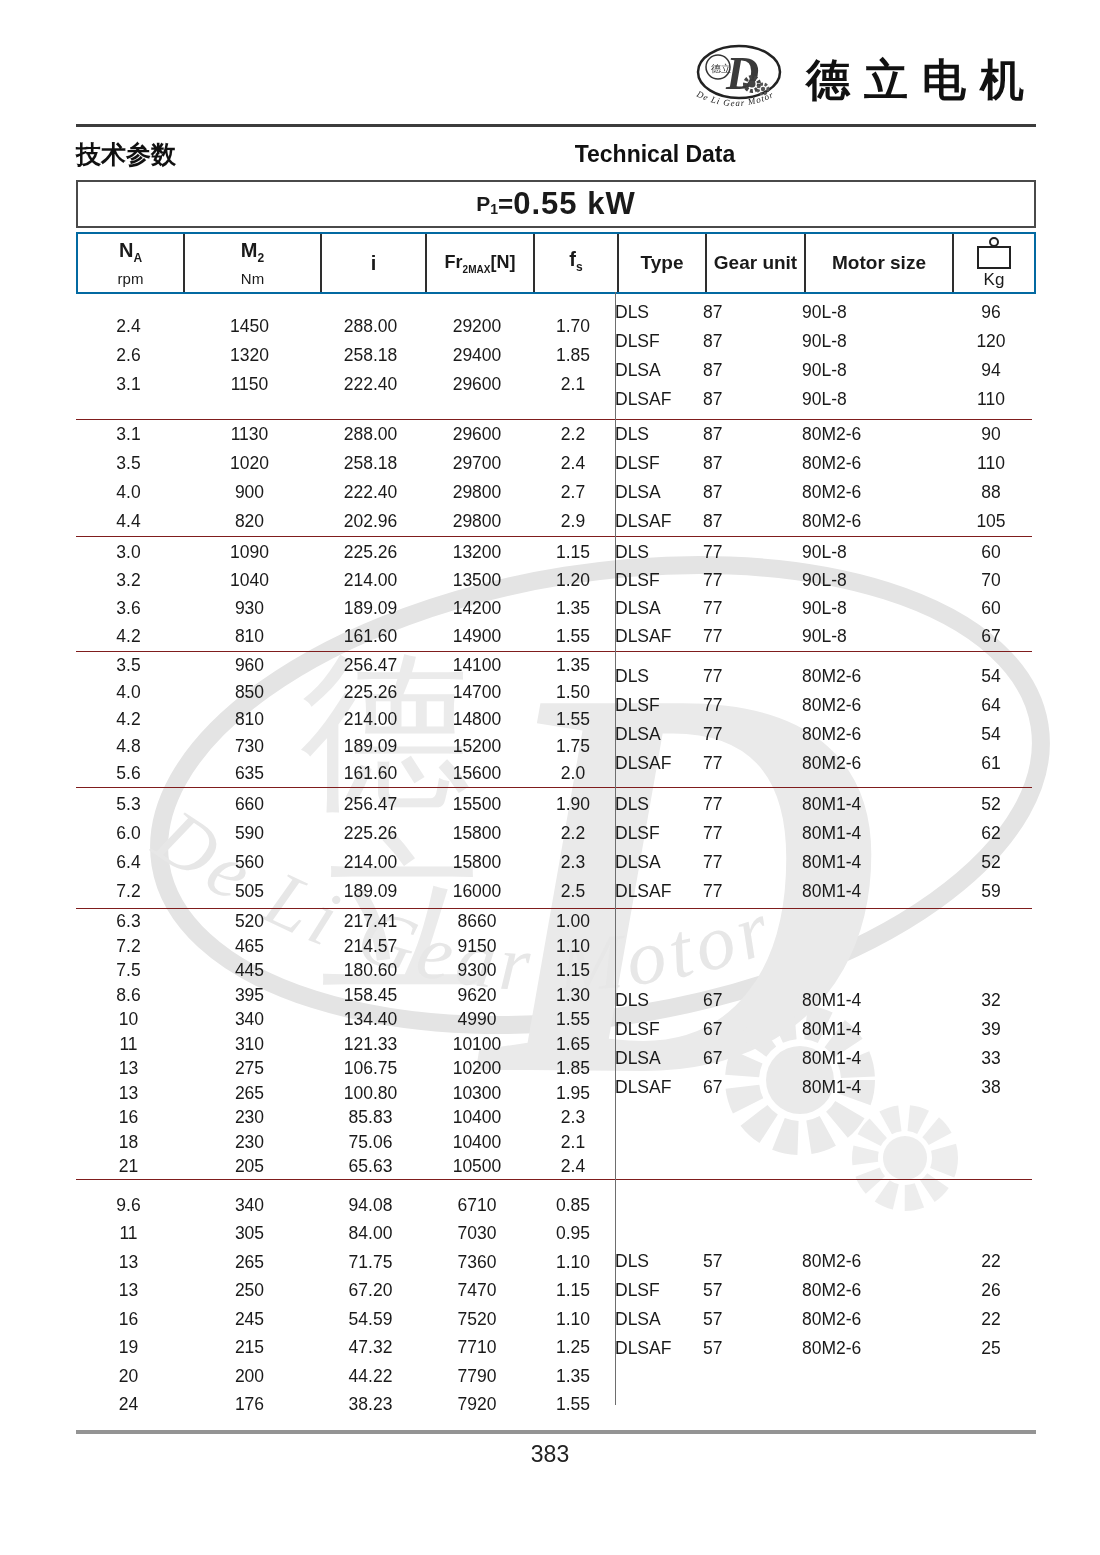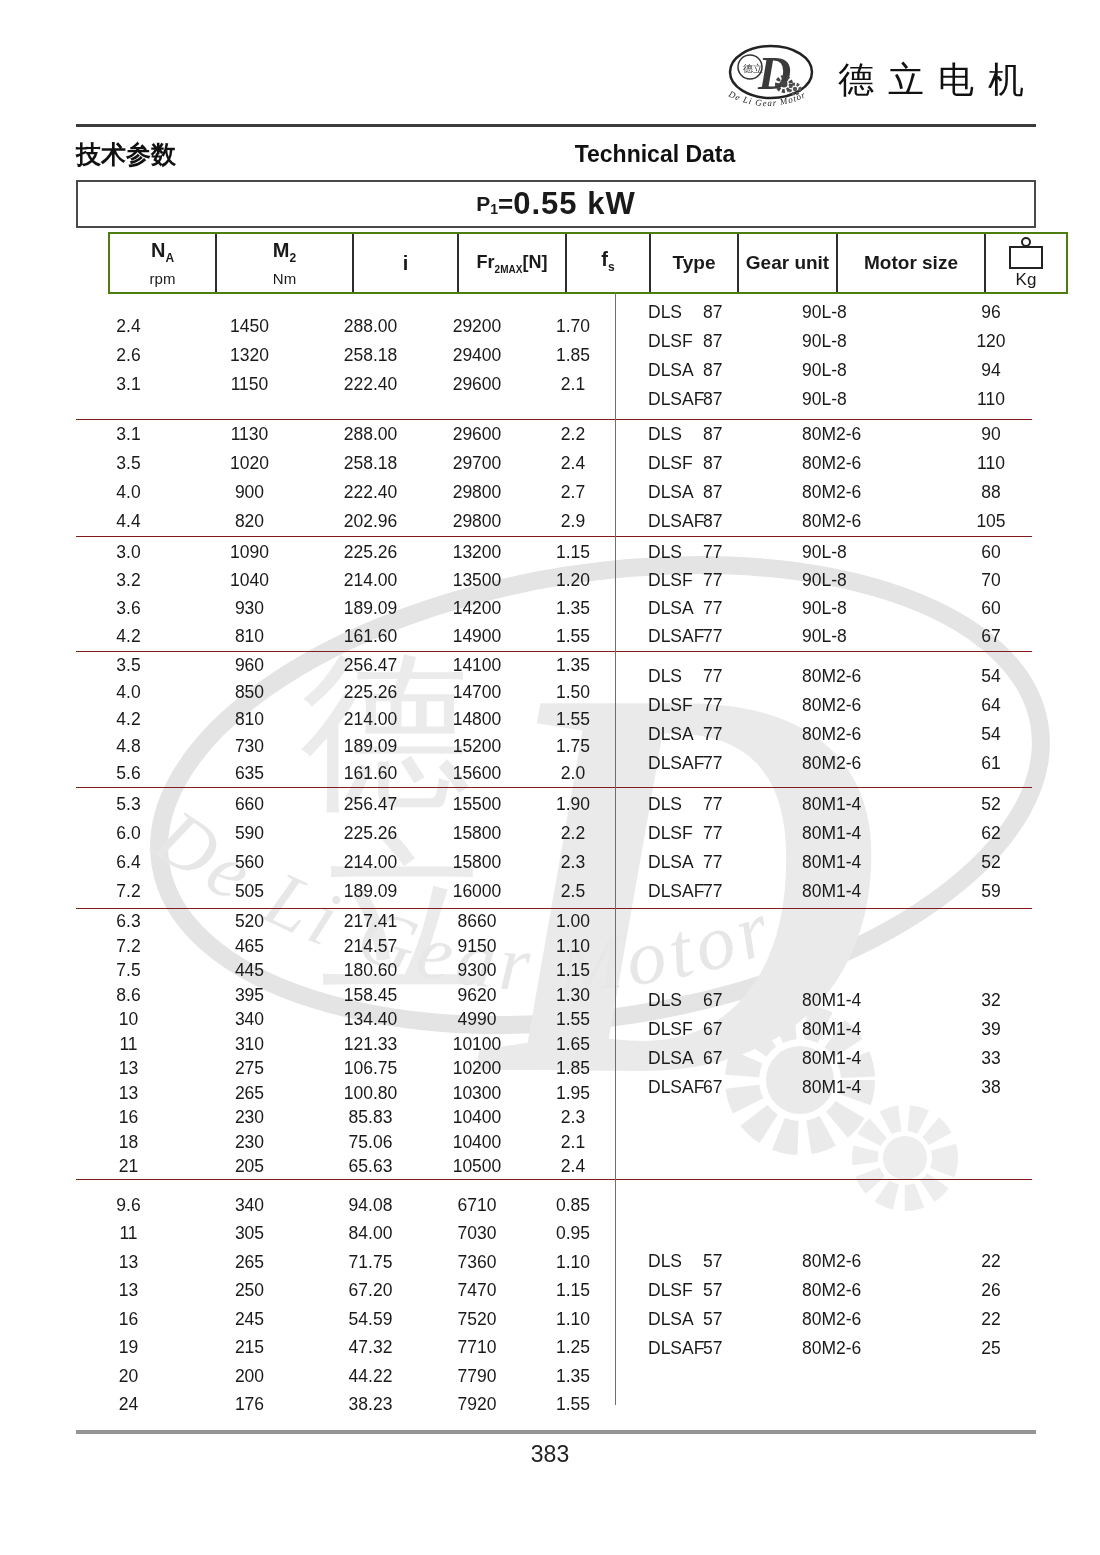--- a/index.html
+++ b/index.html
@@ -3,36 +3,36 @@
 <meta charset="utf-8">
 <style>
   html,body{margin:0;padding:0;background:#ffffff;}
   body{font-family:"Liberation Sans","DejaVu Sans",sans-serif;color:#1a1a1a;}
   .page{position:relative;width:1100px;height:1555px;background:#fff;overflow:hidden;}
   .watermark{position:absolute;left:0;top:0;width:1100px;height:1555px;z-index:0;}
   .content{position:absolute;left:0;top:0;width:1100px;height:1555px;z-index:1;}
 
   
   .brand{position:absolute;top:40px;right:62px;display:flex;align-items:center;gap:16px;}
-  .brandname{font-family:"Liberation Serif","DejaVu Serif",serif;font-size:36px;font-weight:400;letter-spacing:14px;color:#111;white-space:nowrap;}
+  .brandname{font-family:"Liberation Serif","DejaVu Serif",serif;font-size:44px;font-weight:700;letter-spacing:14px;color:#111;white-space:nowrap;}
 
   .toprule{position:absolute;left:76px;top:124px;width:960px;height:3px;background:#3c3c3c;}
 
   .title-cn{position:absolute;left:76px;top:138px;font-size:25px;font-weight:bold;color:#111;}
   .title-en{position:absolute;left:399px;top:141px;width:512px;text-align:center;font-size:23px;font-weight:bold;color:#111;}
 
   .pbox{position:absolute;left:76px;top:180px;width:956px;height:44px;border:2px solid #4a4a4a;
         display:flex;justify-content:center;align-items:center;}
   .pbox .psym{font-size:21px;font-weight:bold;}
   .pbox .psub{font-size:14px;font-weight:bold;position:relative;top:5px;}
   .pbox .peq{font-size:26px;font-weight:bold;}
   .pbox .pval{font-size:31px;font-weight:bold;letter-spacing:1px;}
 
   
-  .thead{position:absolute;left:76px;top:232px;width:956px;height:58px;border:2px solid #4d7c0f;display:flex;box-sizing:content-box;margin-left:32px;}
+  .thead{position:absolute;left:76px;top:232px;width:956px;height:58px;border:2px solid #0369a1;display:flex;box-sizing:content-box;}
   .hc{box-sizing:border-box;display:flex;flex-direction:column;justify-content:center;align-items:center;text-align:center;}
   .hc + .hc{border-left:2px solid #2e2e2e;}
   .w0{width:105px}.w1{width:137px}.w2{width:105px}.w3{width:108px}.w4{width:84px}
   .w5{width:88px}.w6{width:99px}.w7{width:148px}.w8{width:82px}
   .hmain{font-size:20px;font-weight:bold;line-height:20px;}
   .hmain sub{font-size:12px;font-weight:bold;}
   .hunit{font-size:15px;line-height:17px;margin-top:2px;}
   .honeline{font-size:19px;font-weight:bold;}
   .frline{font-size:18px;font-weight:bold;}
   .frline sub{font-size:10px;font-weight:bold;}
@@ -44,21 +44,21 @@
   
   .tbody{position:absolute;left:76px;top:292px;width:956px;height:1138px;}
   .vdiv{position:absolute;left:539px;top:0;width:1px;height:1113px;background:#6e6e6e;}
   .group{display:flex;box-sizing:border-box;border-bottom:1px solid #7f1d1d;font-size:17.5px;}
   .group.g7{border-bottom:none;}
   .gleft{width:539px;display:flex;flex-direction:column;justify-content:center;}
   .gright{width:417px;display:flex;flex-direction:column;justify-content:center;}
   .lrow,.rrow{display:flex;align-items:center;}
   .c{display:block;text-align:center;}
   .c0{width:105px}.c1{width:137px}.c2{width:105px}.c3{width:108px}.c4{width:84px}
-  .t0{width:88px;text-align:left;padding-left:33px;box-sizing:border-box;}
+  .t0{width:88px;text-align:left;box-sizing:border-box;}
   .t1{width:99px;text-align:left;}
   .t2{width:148px;}
   .t3{width:82px;text-align:center;}
   .g1{height:128px}.g1 .lrow{height:29px}
   .g2{height:117px}.g2 .lrow{height:29px}
   .g3{height:115px}.g3 .lrow{height:28px}
   .g4{height:136px}.g4 .lrow{height:27px}
   .g5{height:121px}.g5 .lrow{height:29px}
   .g6{height:271px}.g6 .lrow{height:24.5px}
   .g7{height:250px}.g7 .lrow{height:28.5px}

